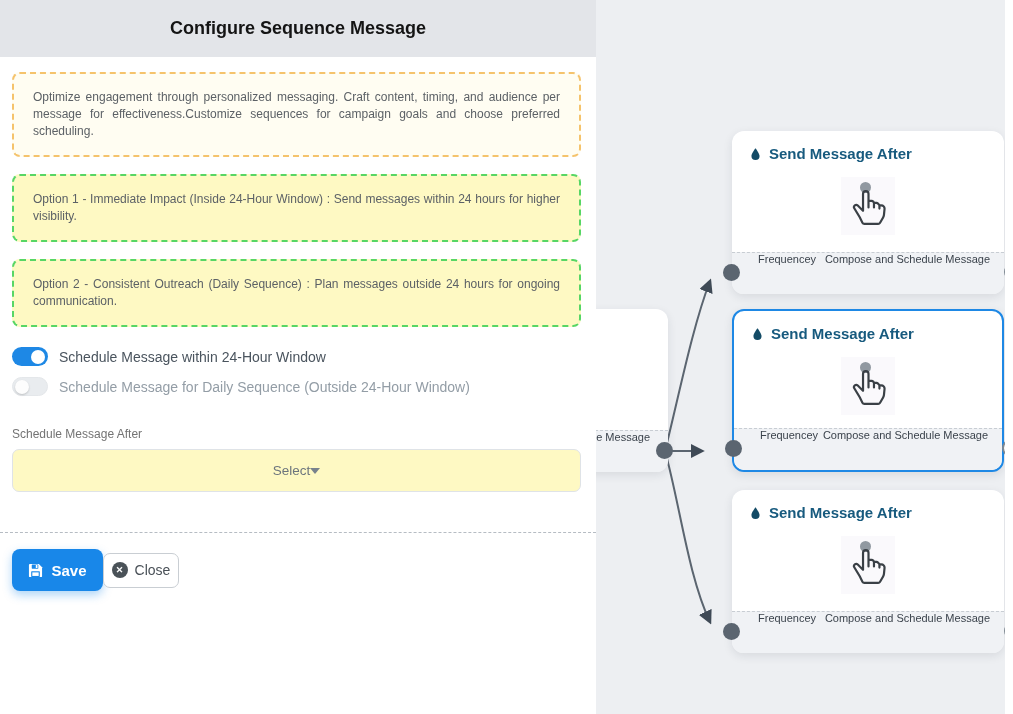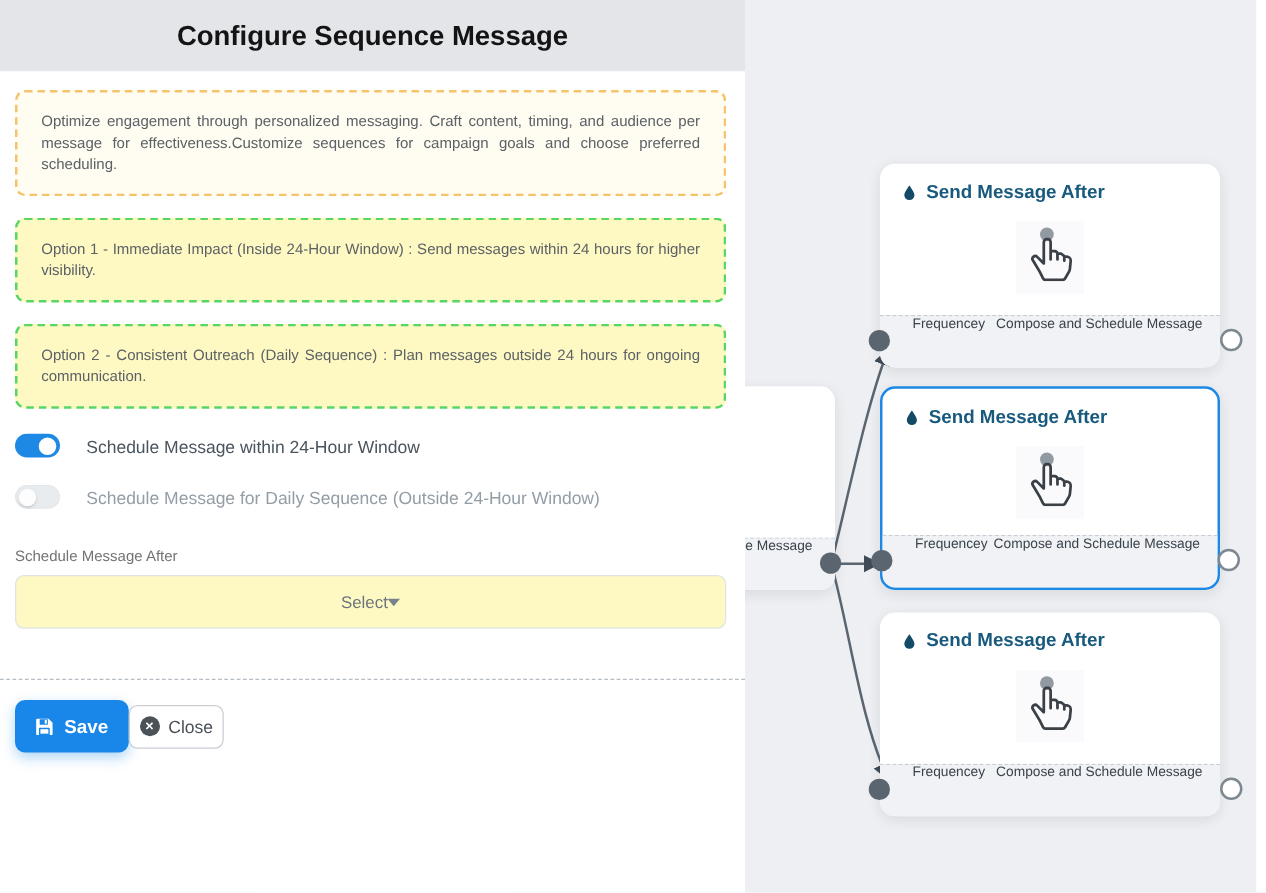--- a/index.html
+++ b/index.html
@@ -4,21 +4,21 @@
 <style>
   html,body{margin:0;padding:0;}
   body{
     width:1013px;height:714px;position:relative;overflow:hidden;
     font-family:"Liberation Sans", sans-serif;background:#edeff2;
   }
   
   .canvas{position:absolute;left:596px;top:0;width:417px;height:714px;background:#edeff2;overflow:hidden;}
   .scroll-strip{position:absolute;right:0;top:0;width:8px;height:714px;background:#ffffff;z-index:6;}
   .edges{position:absolute;left:0;top:0;z-index:2;}
-  .flow-node{position:absolute;left:108px;width:272px;height:163px;background:#fff;border-radius:12px;
+  .flow-node{position:absolute;left:136px;width:272px;height:163px;background:#fff;border-radius:12px;
     box-shadow:0 3px 10px rgba(30,40,60,.10);z-index:3;box-sizing:border-box;}
   .flow-node.selected{border:2px solid #1e88e5;}
   .node-header{position:absolute;top:14px;left:17px;display:flex;align-items:center;gap:7px;
     color:#175a7e;font-size:15px;font-weight:bold;white-space:nowrap;}
   .drop-icon{width:13px;height:16px;flex:none;}
   .tap-box{position:absolute;left:50%;transform:translateX(-50%);top:46px;width:54px;height:58px;background:#faf9fc;}
   .tap-dot{position:absolute;left:19px;top:5px;width:11px;height:11px;border-radius:50%;background:#9199a1;}
   .hand-svg{position:absolute;left:10px;top:13px;width:35px;height:35px;fill:#3a4046;}
   .node-footer{position:absolute;left:0;right:0;bottom:0;height:42px;background:#f0f2f5;
     border-top:1px dashed #c8cdd3;border-radius:0 0 11px 11px;display:flex;align-items:flex-start;
@@ -27,28 +27,28 @@
   .handle.left{left:-9px;bottom:13px;background:#5b6570;}
   .handle.right{right:-18px;bottom:13px;width:18px;height:18px;background:#fff;
     border:2.5px solid #7e8891;box-sizing:border-box;}
   .partial-node{position:absolute;left:-26px;top:309px;width:98px;height:163px;background:#fff;
     border-radius:12px;box-shadow:0 3px 10px rgba(30,40,60,.10);z-index:3;}
   .partial-node .node-footer{justify-content:flex-end;padding:0 18px 0 0;}
   .handle.source{position:absolute;right:-5px;bottom:13px;left:auto;background:#5b6570;}
   
   .panel{position:absolute;left:0;top:0;width:596px;height:714px;background:#ffffff;z-index:10;}
   .panel-header{height:57px;background:#e3e5e9;display:flex;align-items:center;justify-content:center;
-    font-size:22px;font-weight:bold;color:#141414;}
+    font-size:18px;font-weight:bold;color:#141414;}
   .panel-body{padding:0 15px 0 12px;}
   .notice{border-radius:8px;padding:15px 19px;font-size:12px;color:#5c6166;text-align:justify;line-height:1.42;}
   .notice.warning{background:#fffdf2;border:2px dashed #f5c36c;margin-top:15px;}
   .notice.success{background:#fef9c3;border:2px dashed #57d665;margin-top:17px;}
-  .toggle-row{display:flex;align-items:center;gap:21px;}
+  .toggle-row{display:flex;align-items:center;gap:11px;}
   .toggle-row.first{margin-top:20px;}
-  .toggle-row.second{margin-top:22px;}
+  .toggle-row.second{margin-top:11px;}
   .switch{width:36px;height:19px;border-radius:10px;position:relative;flex:none;cursor:pointer;}
   .switch.on{background:#1e88e5;}
   .switch.off{background:#e9ecef;border:1px solid #e4e7ea;box-sizing:border-box;}
   .knob{position:absolute;top:2.5px;width:14px;height:14px;border-radius:50%;background:#fff;}
   .switch.on .knob{right:3px;}
   .switch.off .knob{left:2px;top:1.5px;background:#fdfdfd;box-shadow:0 1px 2px rgba(0,0,0,.18);}
   .toggle-label{font-size:14px;color:#4a545e;}
   .toggle-row.second .toggle-label{color:#939da6;}
   .field-label{margin-top:31px;font-size:12px;color:#737373;}
   .select{margin-top:8px;height:43px;border:1px solid #dfe3e7;border-radius:7px;display:flex;

